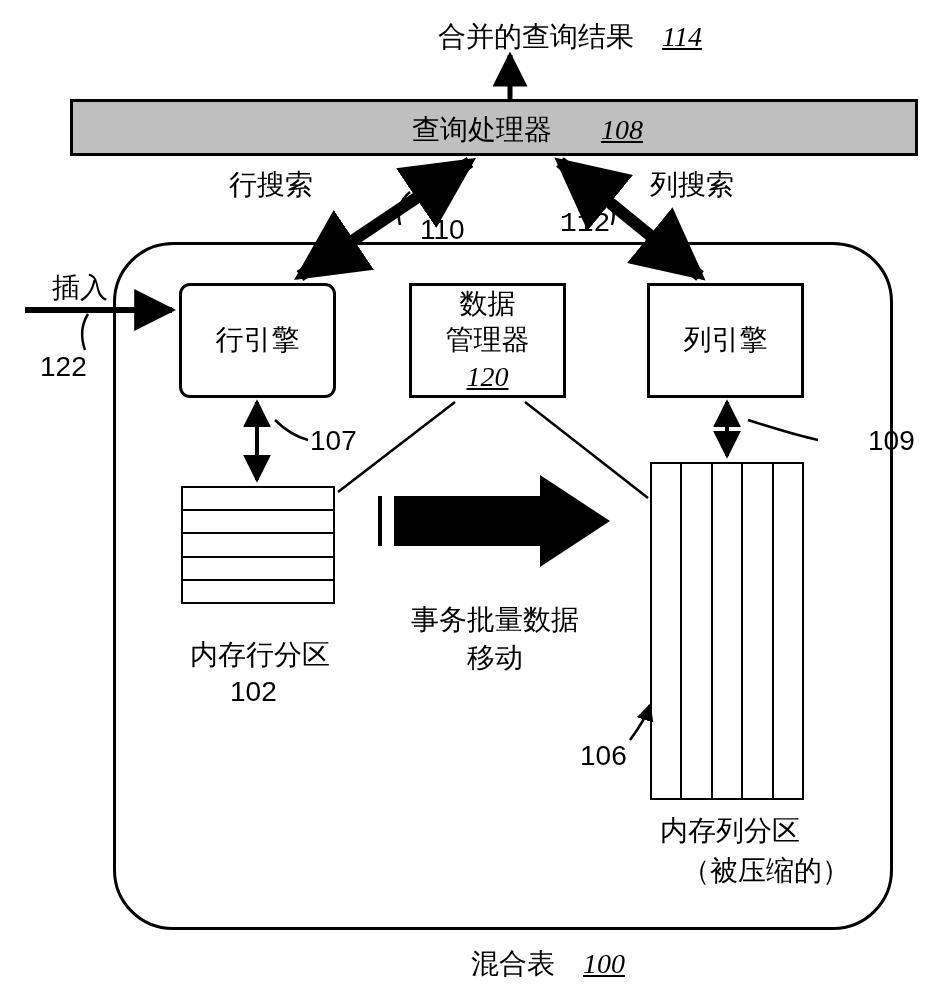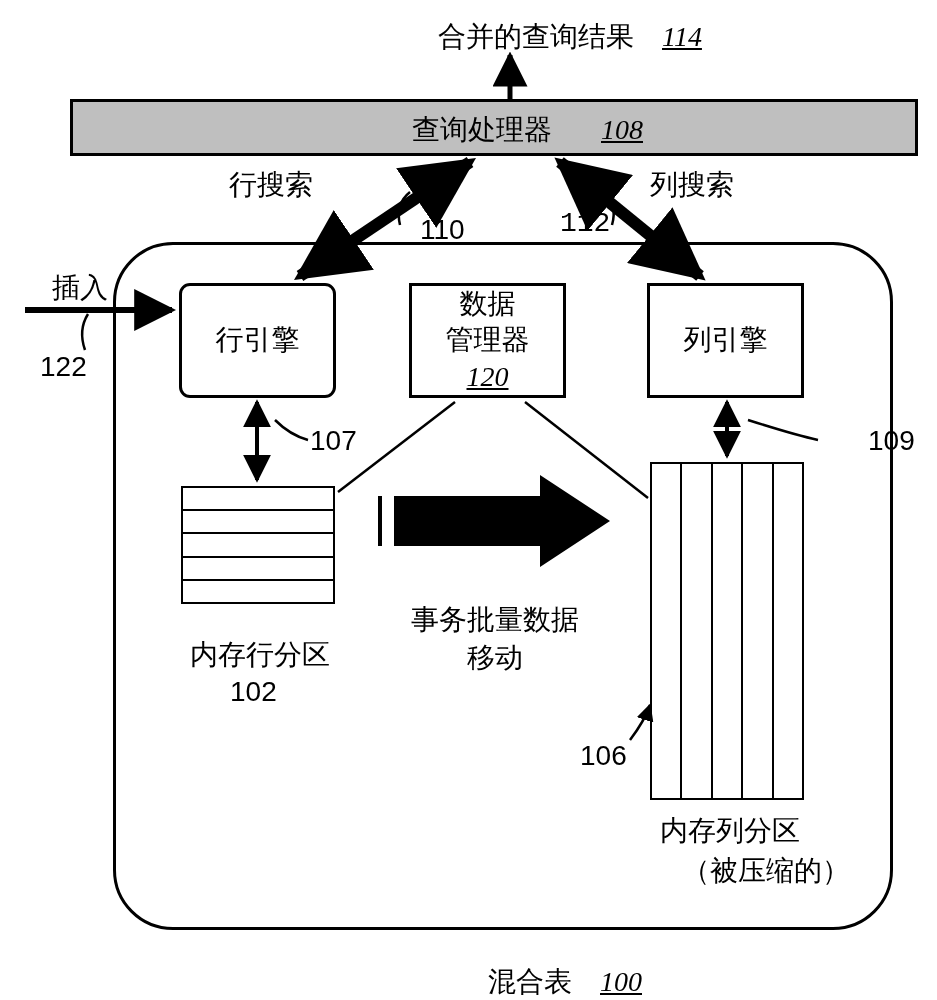--- a/index.html
+++ b/index.html
@@ -129,21 +129,21 @@
 <div class="label" style="left:660px; top:812px;">内存列分区</div>
 <div class="label" style="left:650px; top:852px;margin-left:32px;">（被压缩的）</div>
 <div class="label" style="left:580px; top:740px; font-family:Arial,sans-serif;">106</div>
 
 <div class="label" style="left:395px; top:563px; white-space:normal; width:200px; text-align:center; line-height:1.35;">
   <br>
   <span>事务批量数据</span><br>
   <span>移动</span>
 </div>
 
-<div class="label" style="left:488px; top:945px;margin-top:18px;">
+<div class="label" style="left:471px; top:945px;">
   <span>混合表</span>
   &nbsp;&nbsp;
   <span class="underline">100</span>
 </div>
 
 <svg class="overlay" viewBox="0 0 937 1000">
   <defs>
     <marker id="arrow" viewBox="0 0 10 10" refX="9" refY="5" markerWidth="7" markerHeight="7" orient="auto-start-reverse">
       <path d="M 0 0 L 10 5 L 0 10 z" fill="#000"></path>
     </marker>

